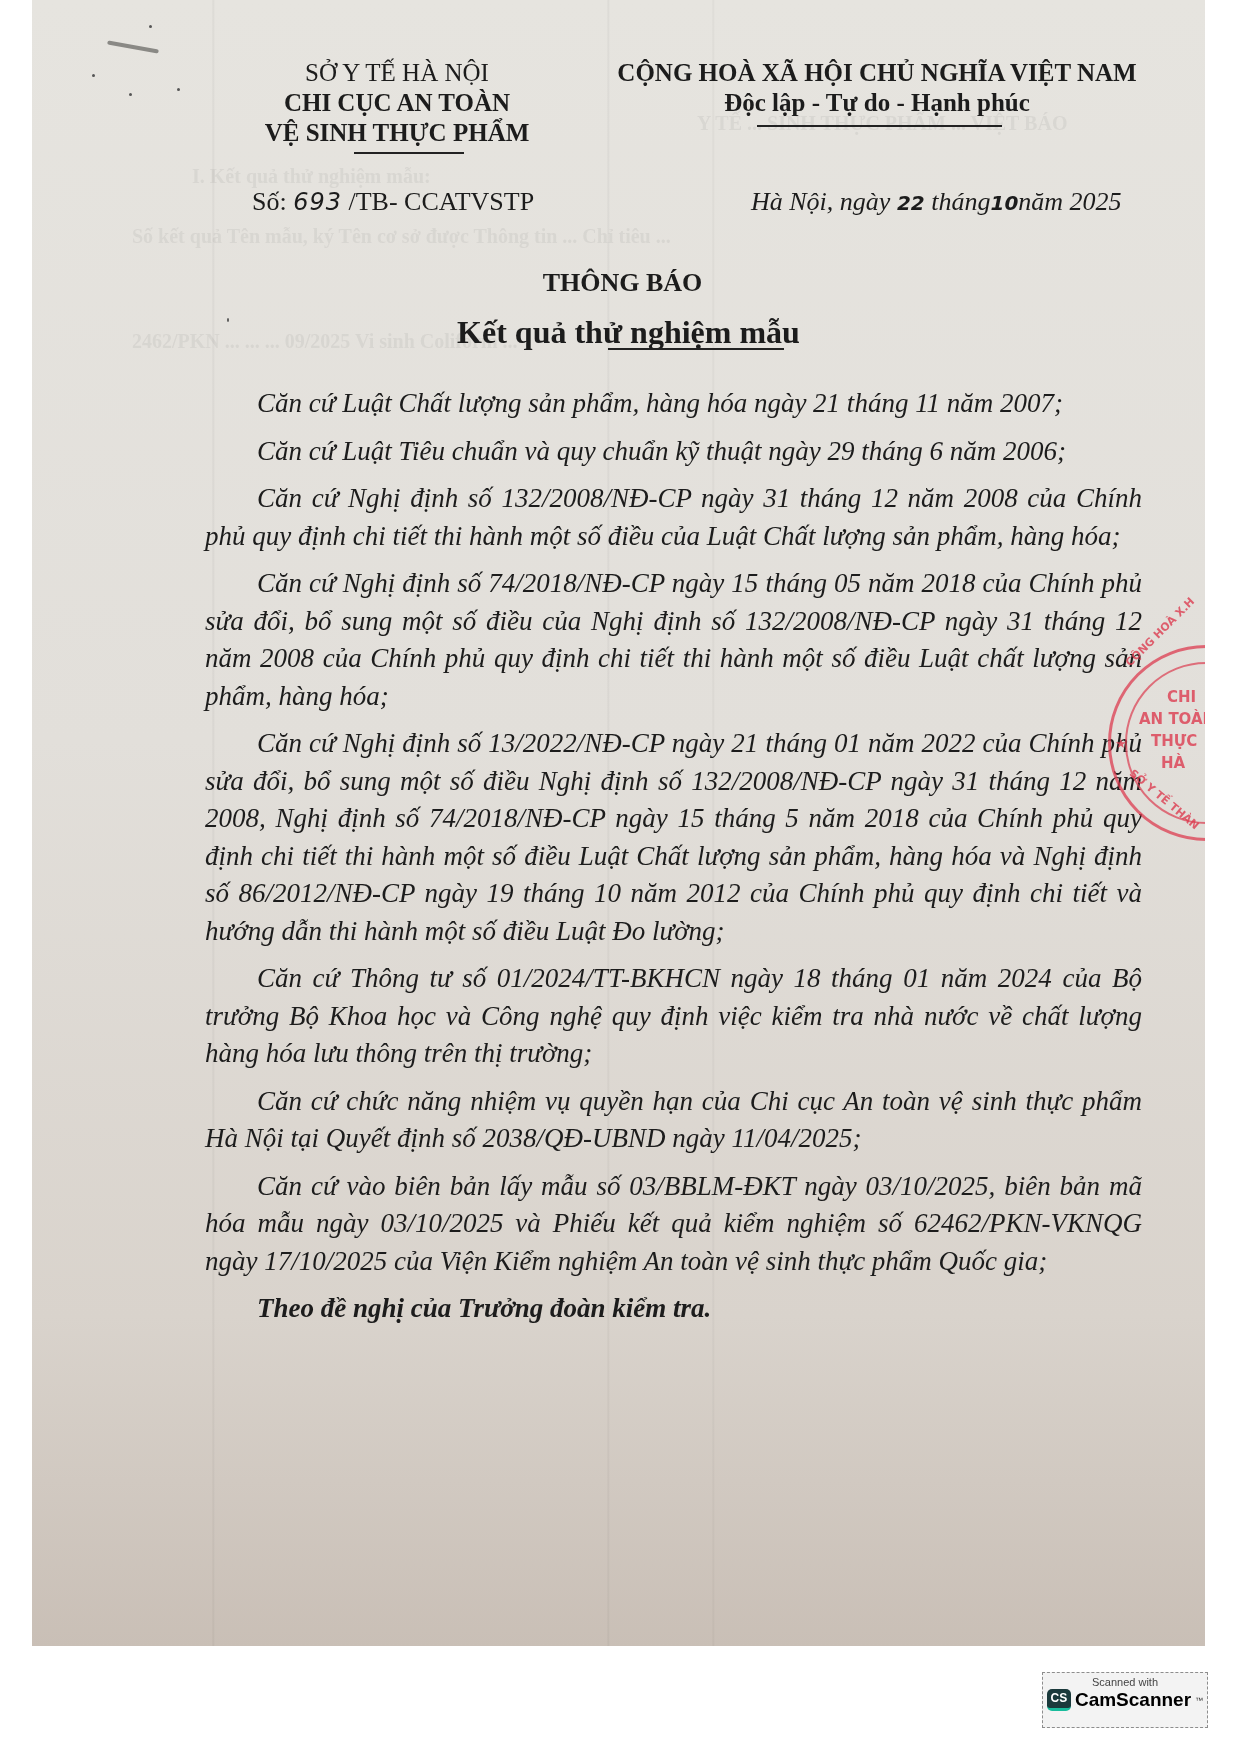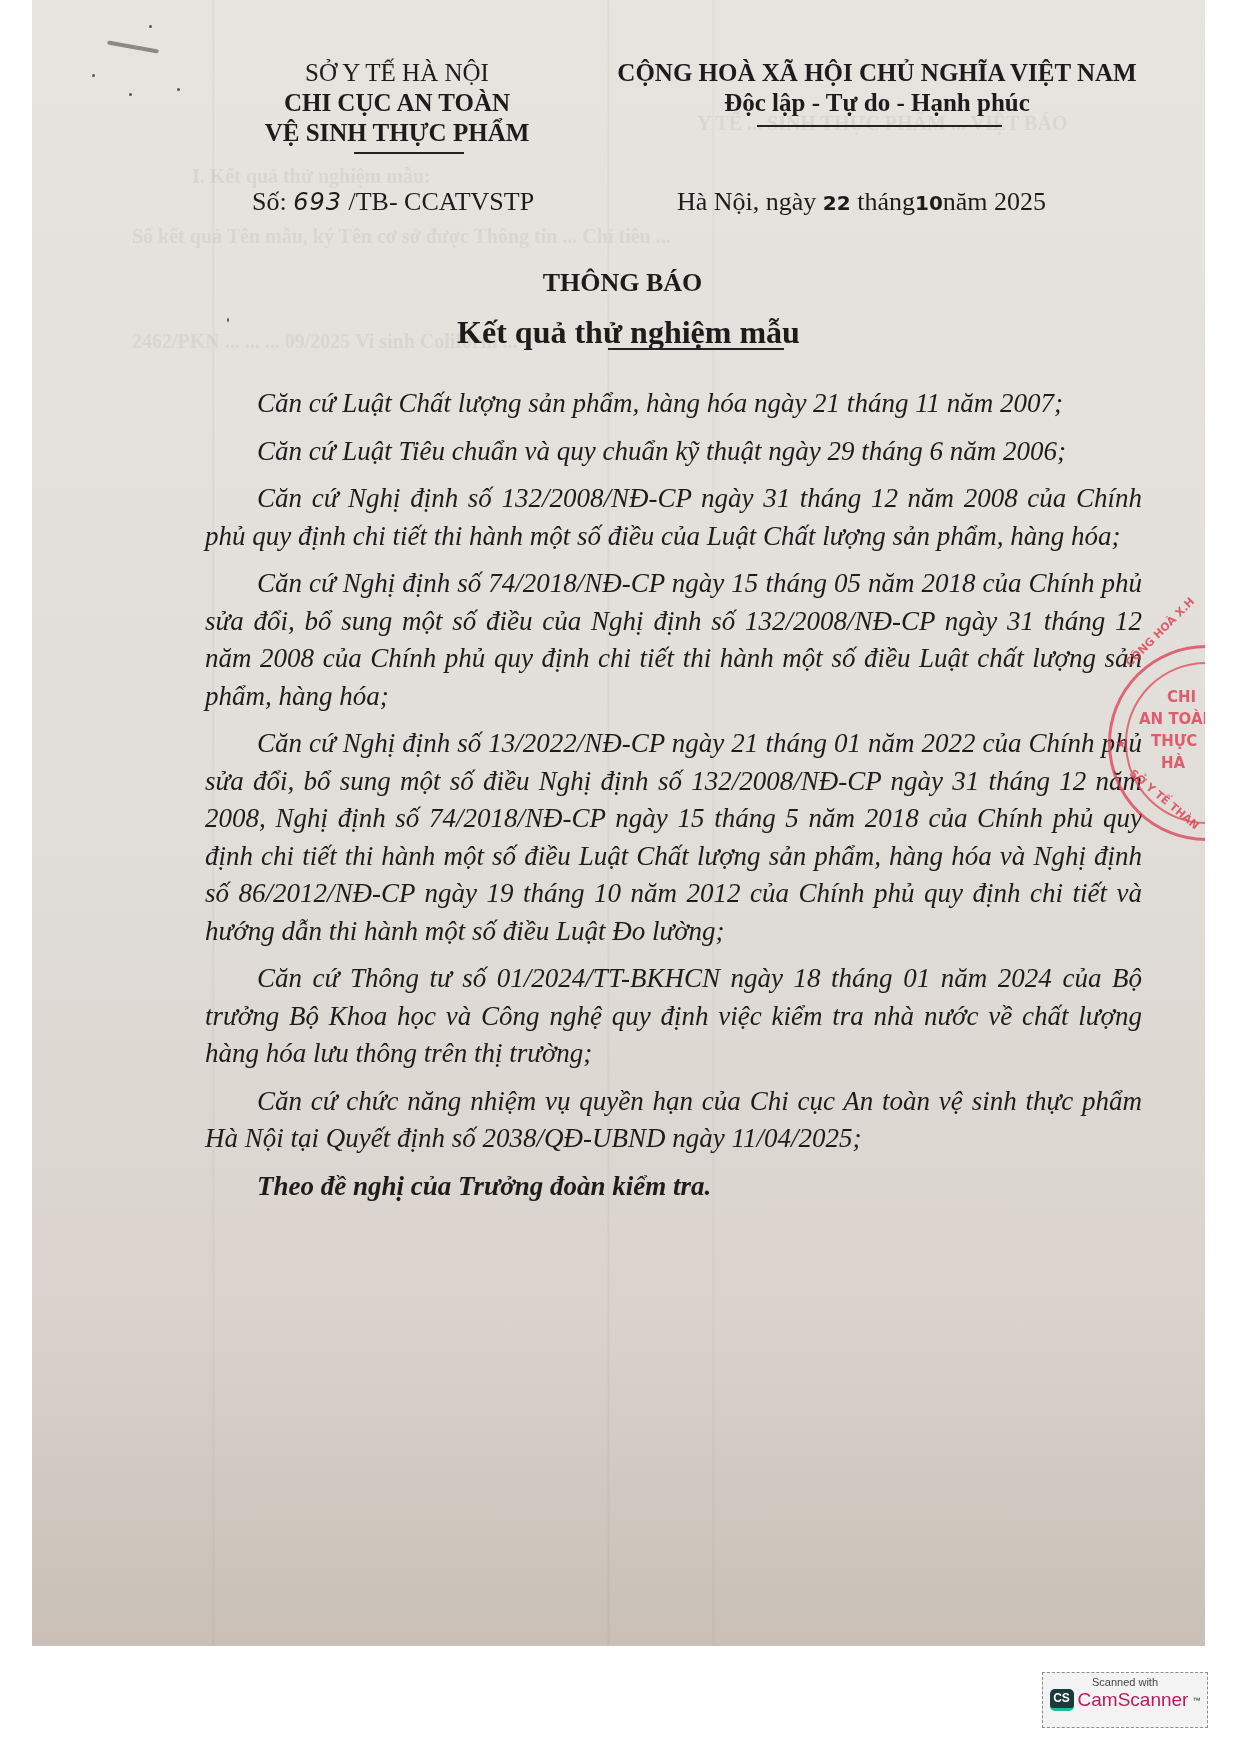--- a/index.html
+++ b/index.html
@@ -45,21 +45,21 @@
       font-size: 25px; line-height: 30px; font-weight: bold;
     }
     .underline-right {
       position: absolute; left: 725px; top: 125px; width: 245px; height: 2px; background: #222;
     }
     .doc-no {
       position: absolute; left: 220px; top: 187px; font-size: 26px;
     }
     .doc-no .hand { font-style: italic; font-family: "DejaVu Sans", sans-serif; font-size: 24px; letter-spacing: 1px; }
     .doc-date {
-      position: absolute; left: 645px; top: 187px; font-size: 26px; 
+      position: absolute; left: 719px; top: 187px; font-size: 26px; font-style: italic;
     }
     .doc-date .hand { font-family: "DejaVu Sans", sans-serif; font-size: 20px; font-weight: bold; }
     .title {
       position: absolute; left: 0; width: 1173px; top: 268px; text-align: center;
       font-size: 26px; font-weight: bold; padding-left: 8px; box-sizing: border-box;
     }
     .subtitle {
       position: absolute; left: 0; width: 1173px; top: 314px; text-align: center;
       font-size: 32px; font-weight: bold; padding-left: 20px; box-sizing: border-box;
     }
@@ -112,21 +112,21 @@
       border: 1.5px dashed #8d8d8d; background: #f3f3f3; box-sizing: border-box;
       font-family: "Liberation Sans", "DejaVu Sans", sans-serif; text-align: center;
     }
     .cs-badge .scanned { font-size: 11px; color: #444; margin-top: 3px; display: block; }
     .cs-badge .brand-row { display: flex; align-items: center; justify-content: center; gap: 4px; margin-top: 1px; }
     .cs-logo {
       width: 24px; height: 22px; background: #1b3a3c; border-radius: 5px 5px 5px 5px;
       border-bottom: 3px solid #19bc9c; box-sizing: border-box;
       color: #fff; font-size: 12px; font-weight: bold; line-height: 19px; text-align: center;
     }
-    .cs-brand { font-size: 19px; font-weight: normal; color: #be185d; }
+    .cs-brand { font-size: 19px; font-weight: bold; color: #000000; }
     .cs-tm { font-size: 8px; color: #333; vertical-align: top; }
   </style>
 </head>
 <body>
 
 <div class="photo">
   <div class="page">
 
     <div class="scratch"></div>
     <div class="speck" style="left:117px;top:25px"></div>
@@ -166,20 +166,21 @@
     <div class="underline-sub"></div>
 
     <div class="body-text">
       <p>Căn cứ Luật Chất lượng sản phẩm, hàng hóa ngày 21 tháng 11 năm 2007;</p>
       <p>Căn cứ Luật Tiêu chuẩn và quy chuẩn kỹ thuật ngày 29 tháng 6 năm 2006;</p>
       <p>Căn cứ Nghị định số 132/2008/NĐ-CP ngày 31 tháng 12 năm 2008 của Chính phủ quy định chi tiết thi hành một số điều của Luật Chất lượng sản phẩm, hàng hóa;</p>
       <p>Căn cứ Nghị định số 74/2018/NĐ-CP ngày 15 tháng 05 năm 2018 của Chính phủ sửa đổi, bổ sung một số điều của Nghị định số 132/2008/NĐ-CP ngày 31 tháng 12 năm 2008 của Chính phủ quy định chi tiết thi hành một số điều Luật chất lượng sản phẩm, hàng hóa;</p>
       <p>Căn cứ Nghị định số 13/2022/NĐ-CP ngày 21 tháng 01 năm 2022 của Chính phủ sửa đổi, bổ sung một số điều Nghị định số 132/2008/NĐ-CP ngày 31 tháng 12 năm 2008, Nghị định số 74/2018/NĐ-CP ngày 15 tháng 5 năm 2018 của Chính phủ quy định chi tiết thi hành một số điều Luật Chất lượng sản phẩm, hàng hóa và Nghị định số 86/2012/NĐ-CP ngày 19 tháng 10 năm 2012 của Chính phủ quy định chi tiết và hướng dẫn thi hành một số điều Luật Đo lường;</p>
       <p>Căn cứ Thông tư số 01/2024/TT-BKHCN ngày 18 tháng  01  năm 2024 của Bộ trưởng Bộ Khoa học và Công nghệ quy định việc kiểm tra nhà nước về chất lượng hàng hóa lưu thông trên thị trường;</p>
       <p>Căn cứ chức năng nhiệm vụ quyền hạn của Chi cục An toàn vệ sinh thực phẩm Hà Nội tại Quyết định số 2038/QĐ-UBND ngày 11/04/2025;</p>
+      <p>Căn cứ vào biên bản lấy mẫu số 03/BBLM-ĐKT ngày 03/10/2025, biên bản mã hóa mẫu ngày 03/10/2025 và Phiếu kết quả kiểm nghiệm số 62462/PKN-VKNQG ngày 17/10/2025 của Viện Kiểm nghiệm An toàn vệ sinh thực phẩm Quốc gia;</p>
       <p class="last">Theo đề nghị của Trưởng đoàn kiểm tra.</p>
     </div>
 
   </div>
 </div>
 
 <div class="stamp">
   <span class="ring-top">CỘNG HOÀ X.H</span>
   <span class="star">★</span>
   <div class="inner">

